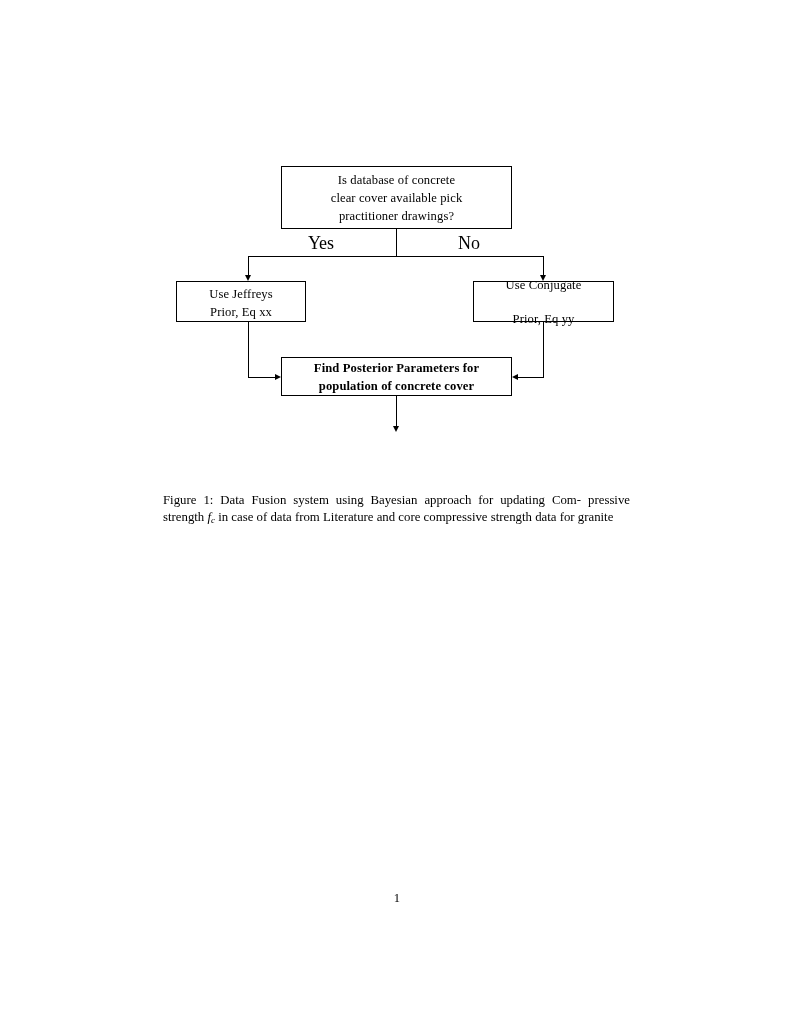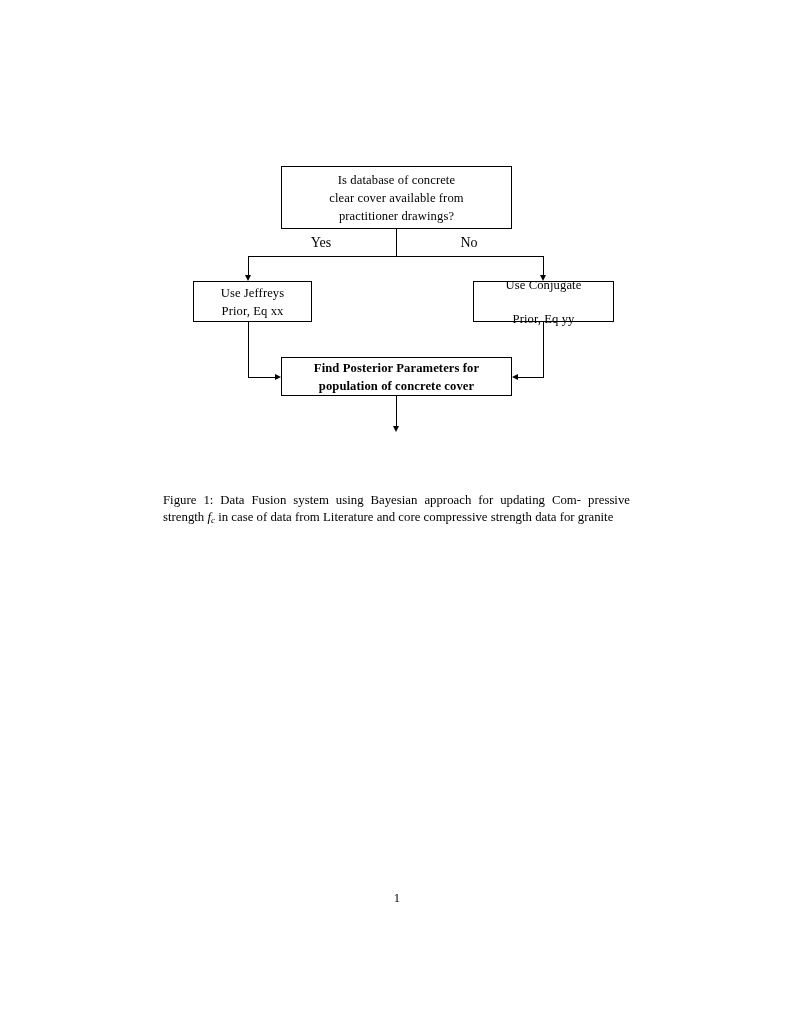--- a/index.html
+++ b/index.html
@@ -49,24 +49,25 @@
   }
   .node .ln { display: block; white-space: nowrap; }
 
   .node-decision {
     left: 281px;
     top: 166px;
     width: 231px;
     height: 63px;
   }
   .node-jeffreys {
-    left: 193px;
+    left: 176px;
     top: 281px;
-    width: 119px;
+    width: 130px;
     height: 41px;
+    justify-content: flex-end;
   }
   .node-conjugate {
     left: 473px;
     top: 281px;
     width: 141px;
     height: 41px;
     gap: 16px;
   }
   .node-posterior {
     left: 281px;
@@ -107,21 +108,21 @@
     border-left: 6px solid #000000;
   }
   .arrow-l {
     border-top: 3.2px solid transparent;
     border-bottom: 3.2px solid transparent;
     border-right: 6px solid #000000;
   }
 
   .edge-label {
     position: absolute;
-    font-size: 14px;
+    font-size: 18px;
     line-height: 14px;
     white-space: nowrap;
     text-align: center;
   }
 
   
   .caption {
     position: absolute;
     left: 163px;
     top: 492px;
@@ -151,21 +152,21 @@
 </style>
 </head>
 <body>
 
 <div class="page">
 
   <div class="figure">
 
     <div class="node node-decision">
       <span class="ln">Is database of concrete</span>
-      <span class="ln">clear cover available from</span>
+      <span class="ln">clear cover available pick</span>
       <span class="ln">practitioner drawings?</span>
     </div>
 
     <div class="ln-v" style="left:396px; top:229px; height:28px;"></div>
 
     <div class="ln-h" style="left:248px; top:256px; width:296px;"></div>
 
     <div class="edge-label" style="left:271px; top:236px; width:100px;">Yes</div>
     <div class="edge-label" style="left:419px; top:236px; width:100px;">No</div>
 

